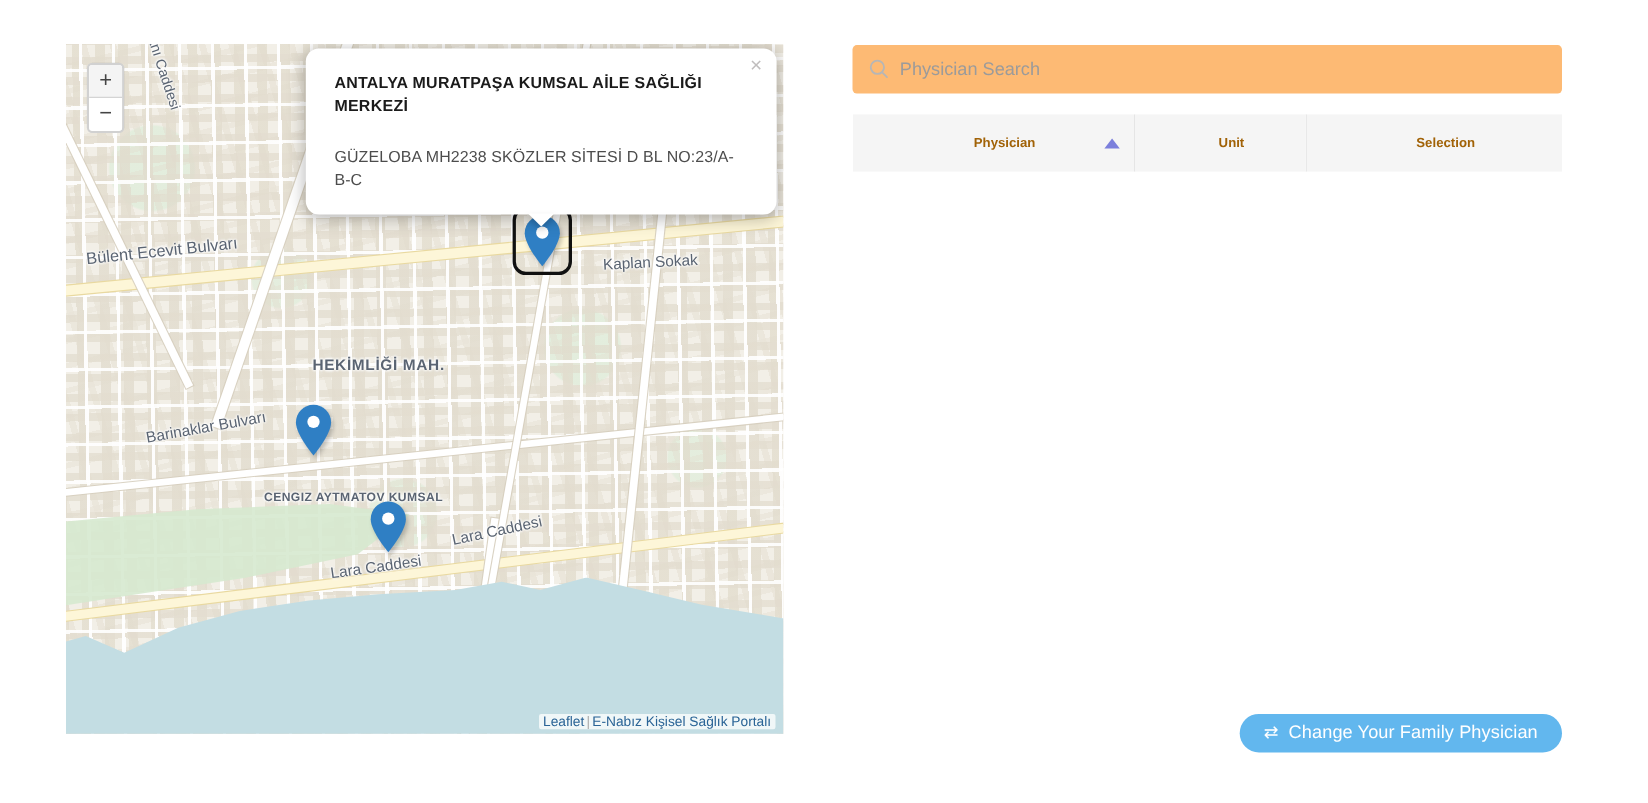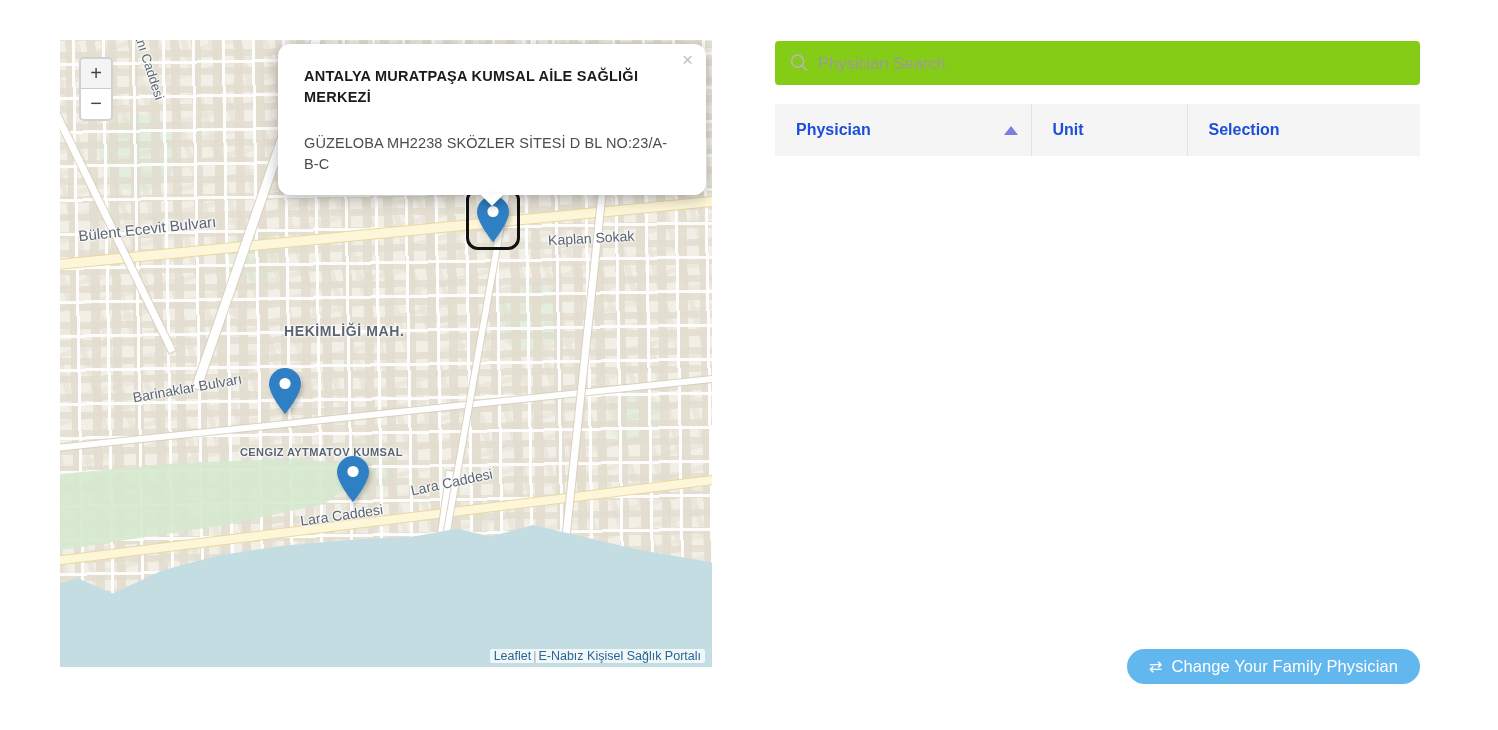--- a/index.html
+++ b/index.html
@@ -163,36 +163,36 @@
     background: rgba(255,255,255,.75); padding: 0 4px; border-radius: 2px;
   }
   .map-attrib a { color: #2a6496; text-decoration: none; cursor: pointer; }
   .map-attrib .sep { color: #aaa; margin: 0 2px; }
 
   
   .right-panel { position: absolute; left: 775px; top: 41px; width: 645px; }
 
   .search-box {
     position: relative; width: 645px; height: 44px;
-    background: #84cc16; border-radius: 4px;
+    background: #fdba74; border-radius: 4px;
     display: flex; align-items: center;
   }
   .search-icon { margin-left: 13px; width: 22px; height: 22px; flex: none; }
   .search-input {
     border: 0; background: transparent; outline: none;
     font-family: "Liberation Sans", sans-serif;
     font-size: 16.5px; color: #4a4a4a; margin-left: 6px;
     width: 560px; height: 40px;
   }
   .search-input::placeholder { color: #9b9b9b; }
 
   .ptable { width: 645px; border-collapse: collapse; margin-top: 19px; table-layout: fixed; }
   .ptable th {
-    background: #f5f5f5; text-align: left;
-    font-size: 16px; font-weight: 700; color: #1d4ed8;
+    background: #f5f5f5; text-align: center;
+    font-size: 12px; font-weight: 700; color: #a16207;
     padding: 16px 0 16px 21px; height: 52px;
     border-right: 1px solid #e3e3e3;
     position: relative; vertical-align: middle;
   }
   .ptable th:last-child { border-right: 0; }
   .ptable td {
     font-size: 15.5px; color: #3f3f3f;
     padding: 14px 0 14px 14px; vertical-align: top;
     border-right: 1px solid rgba(255,255,255,.65);
     line-height: 25px;

